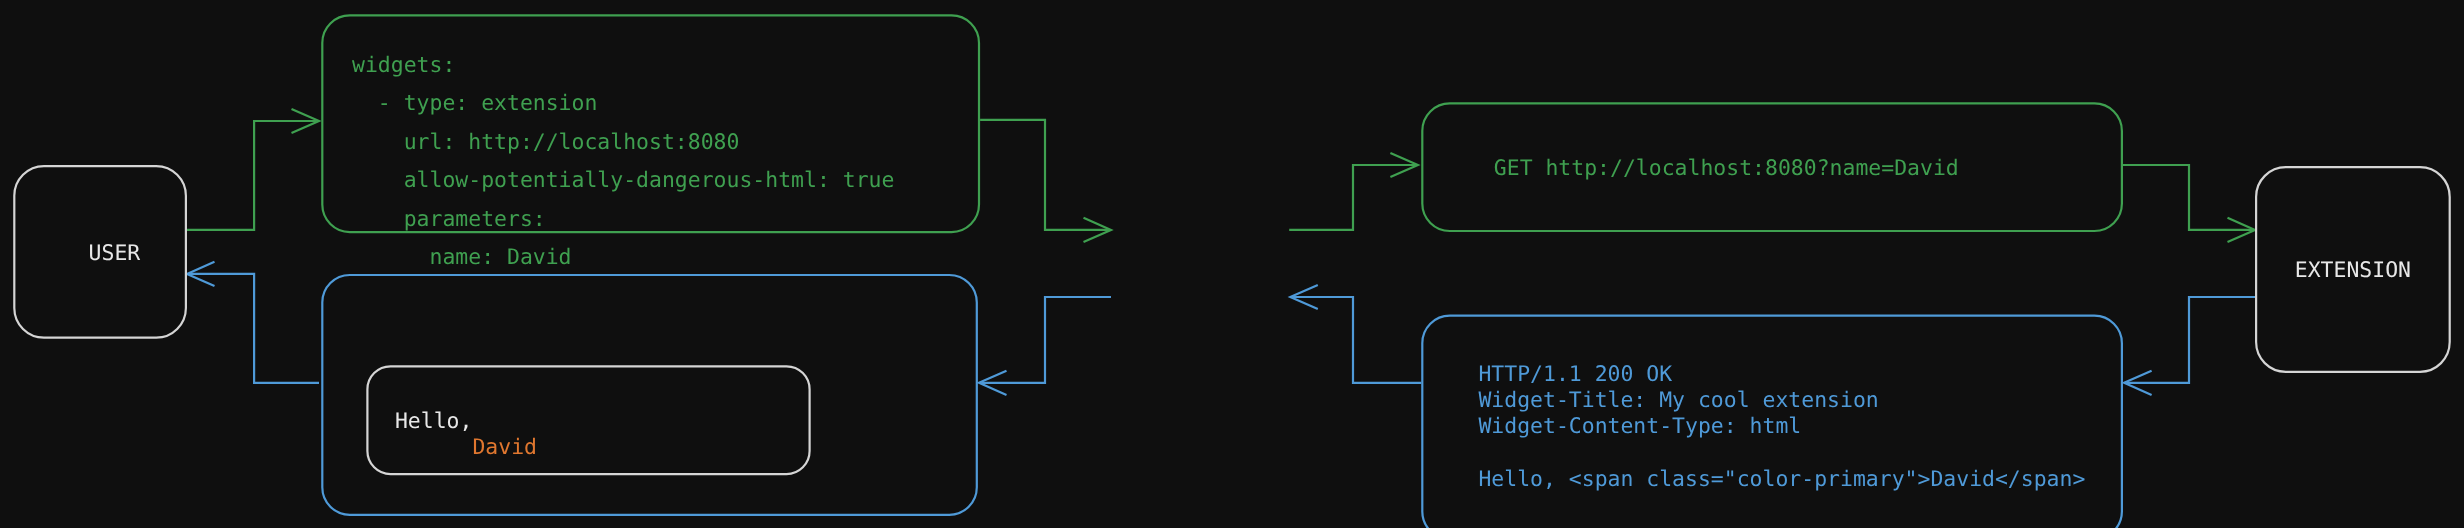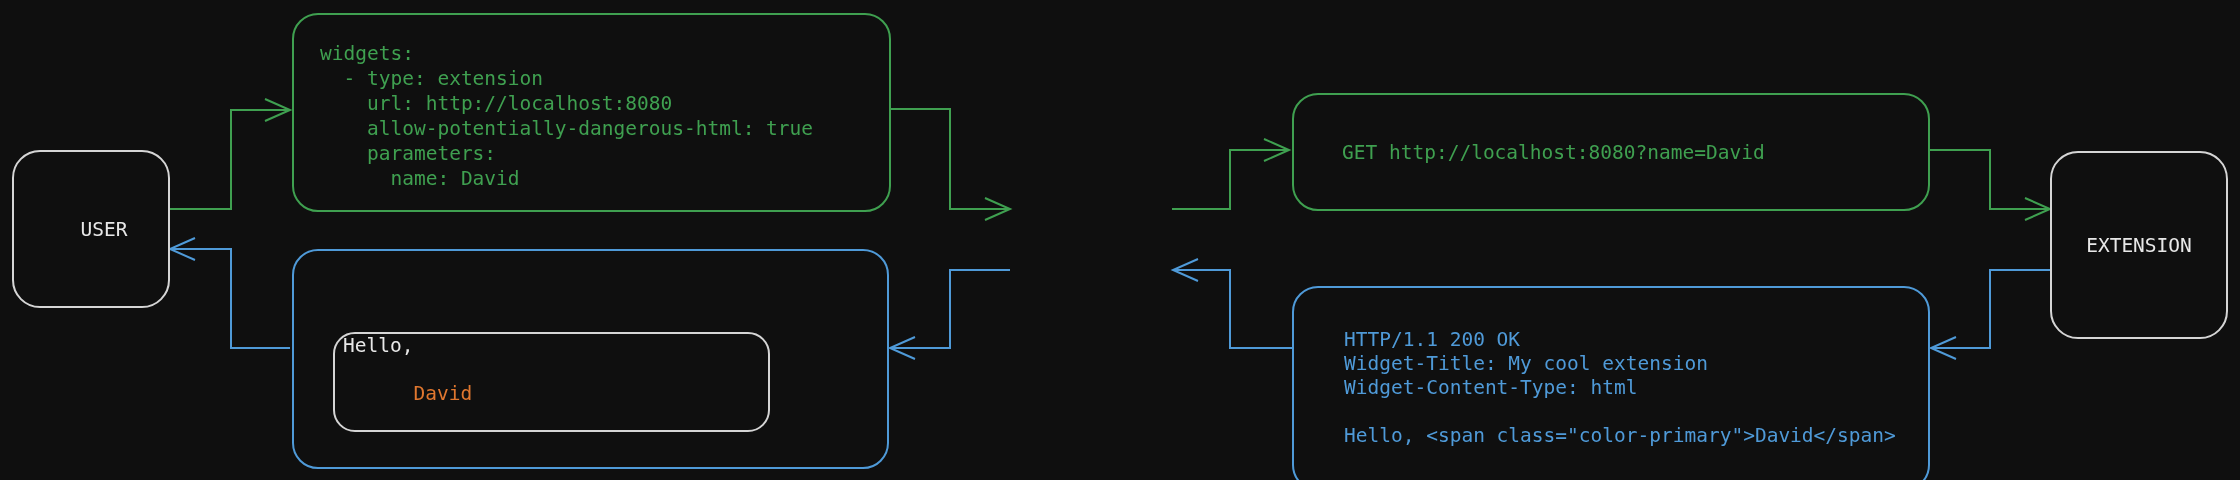--- a/index.html
+++ b/index.html
@@ -61,53 +61,53 @@
   .box pre {
     margin: 0;
     font-family: inherit;
     font-size: 19.5px;
     white-space: pre;
   }
 
   #box-config { left: 292px; top: 13px; width: 599px; height: 199px; }
   #box-config pre {
     padding: 26px 0 0 26px;
-    line-height: 25px;
+    line-height: 35px;
     color: var(--green);
   }
 
   #box-request { left: 1292px; top: 93px; width: 638px; height: 118px; display: flex; align-items: center; }
   #box-request pre {
-    padding-left: 48px;
+    padding-left: 64px;
     color: var(--green);
   }
 
   #box-response { left: 1292px; top: 250px; width: 638px; height: 205px; margin-top: 36px; }
   #box-response pre {
     padding: 40px 0 0 50px;
     line-height: 24px;
     color: var(--blue);
   }
 
   #box-widget { left: 292px; top: 249px; width: 597px; height: 220px; }
   .widget-title {
     position: absolute;
     left: 56px; top: 42px;
     font-size: 19.5px;
     color: var(--text);
   }
   .widget-inner {
     position: absolute;
     left: 39px; top: 81px;
-    width: 437px; height: 100px;
+    width: 404px; height: 100px;
     border: 2px solid var(--node-border);
     border-radius: 22px;
     display: flex;
-    align-items: flex-start;
-    padding-left: 8px;
+    align-items: center;
+    padding-left: 24px;
     font-size: 19.5px;
     color: var(--text);
   }
   .widget-inner .name { color: var(--orange); margin-top: 48px; }
 </style>
 </head>
 <body>
 
 <div class="canvas">
 

